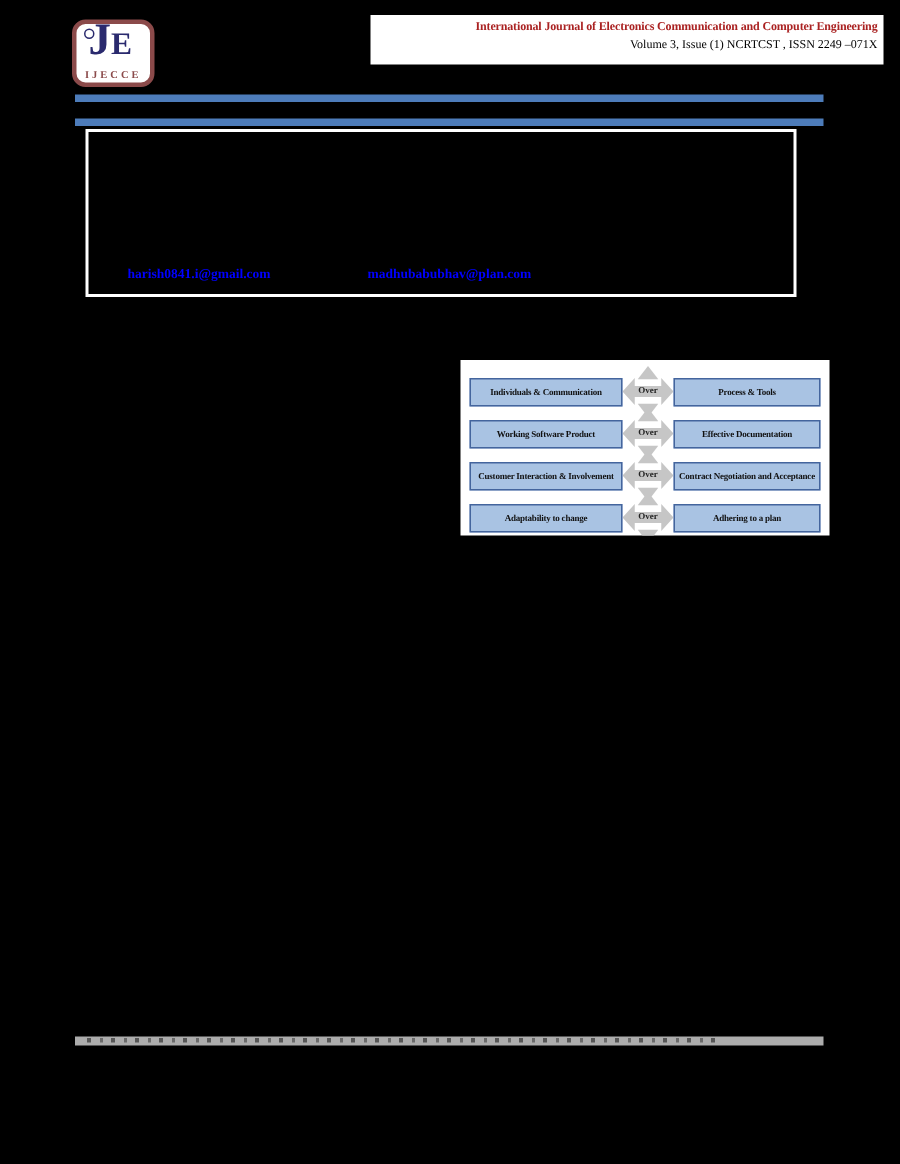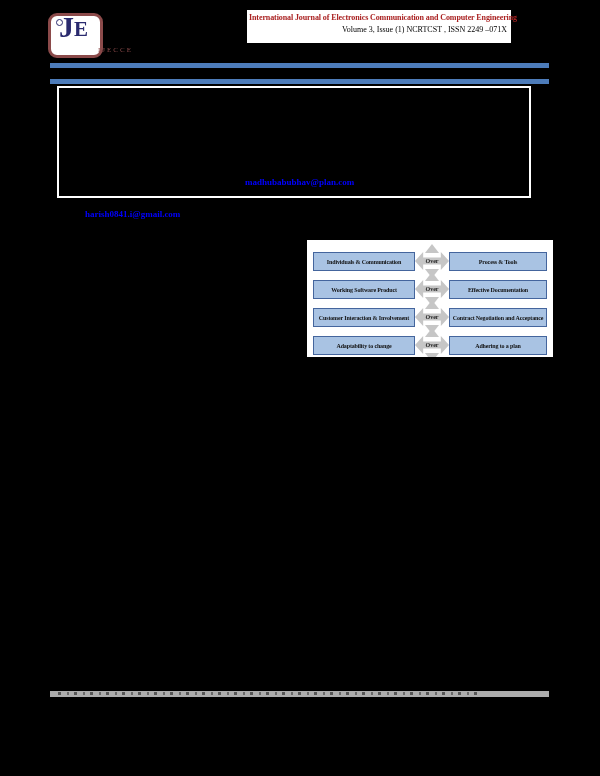--- a/index.html
+++ b/index.html
@@ -6,38 +6,38 @@
   .page{position:relative;width:600px;height:776px;background:#000;overflow:hidden;
         font-family:"Liberation Serif", serif;}
 
   
   .logo{position:absolute;left:48px;top:13px;width:55px;height:45px;background:#fff;
         border:3px solid #8b4a4a;border-radius:9px;box-sizing:border-box;}
   .logo .ring{position:absolute;left:5px;top:3px;width:5px;height:5px;border:1.5px solid #2a2a6e;
         border-radius:50%;}
   .logo .mono-j{position:absolute;left:8px;top:-6px;font-size:30px;font-weight:bold;color:#2a2a6e;}
   .logo .mono-e{position:absolute;left:23px;top:1px;font-size:21px;font-weight:bold;color:#2a2a6e;}
-  .logo .acronym{position:absolute;left:0;bottom:1px;width:100%;
-        font-size:7px;letter-spacing:2px;color:#8b4a4a;font-weight:normal;margin-left:47px;}
+  .logo .acronym{position:absolute;left:0;bottom:1px;width:100%;text-align:center;
+        font-size:7px;letter-spacing:2px;color:#8b4a4a;font-weight:bold;}
 
-  .titlebox{position:absolute;left:247px;top:10px;width:264px;height:33px;background:#fff;
+  .titlebox{position:absolute;left:247px;top:10px;width:342px;height:33px;background:#fff;
         box-sizing:border-box;padding:3px 4px 0 2px;text-align:right;}
   .titlebox .jtitle{font-size:8px;font-weight:bold;color:#aa2222;white-space:nowrap;
         letter-spacing:-0.1px;}
   .titlebox .jissue{font-size:8px;font-weight:normal;color:#000;margin-top:3px;}
 
   .bar{position:absolute;left:50px;width:499px;height:5px;background:#4d7cba;}
   .bar1{top:63px;} .bar2{top:79px;}
 
   
   .abstract{position:absolute;left:57px;top:86px;width:474px;height:112px;background:#000;
         border:2px solid #fff;box-sizing:border-box;}
   .email{position:absolute;top:89px;font-size:9px;font-weight:bold;color:#0000ff;
         text-decoration:none;font-family:"Liberation Serif", serif;}
-  .email1{left:26px;margin-top:32px;} .email2{left:186px;}
+  .email1{left:26px;} .email2{left:186px;}
 
   
   .figure{position:absolute;left:307px;top:240px;width:246px;height:117px;background:#fff;
         overflow:hidden;}
   .fbox{position:absolute;height:19px;background:#a9c3e3;border:1.5px solid #44659d;
         box-sizing:border-box;display:flex;align-items:center;justify-content:center;
         font-size:6px;font-weight:bold;color:#111;text-align:center;white-space:nowrap;
         letter-spacing:-0.15px;overflow:hidden;}
   .fbox.left{left:6px;width:102px;}
   .fbox.right{left:142px;width:98px;}

